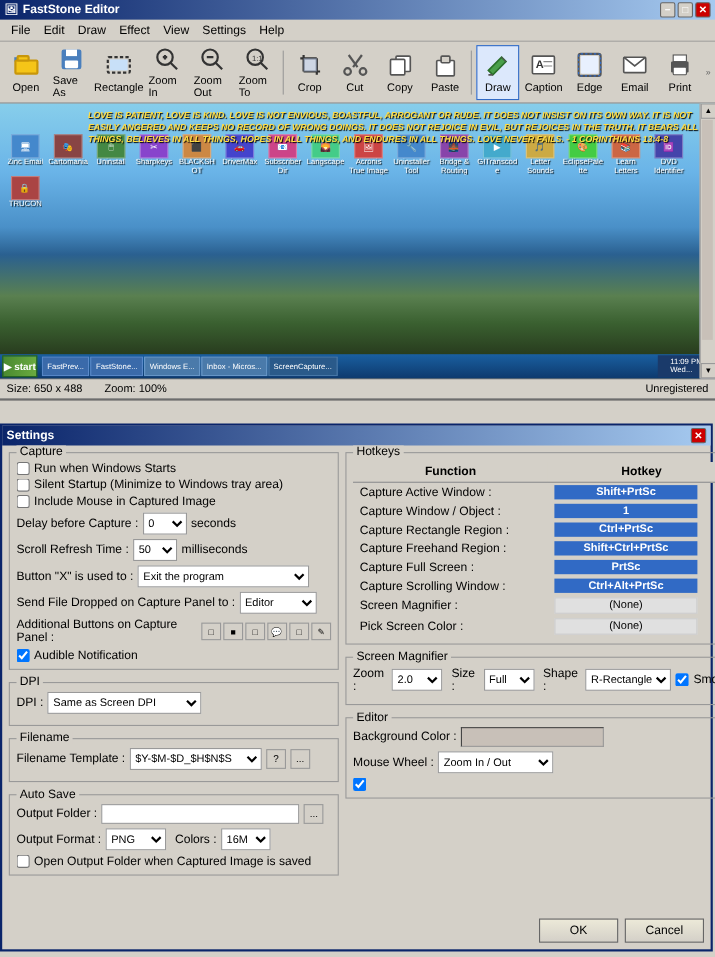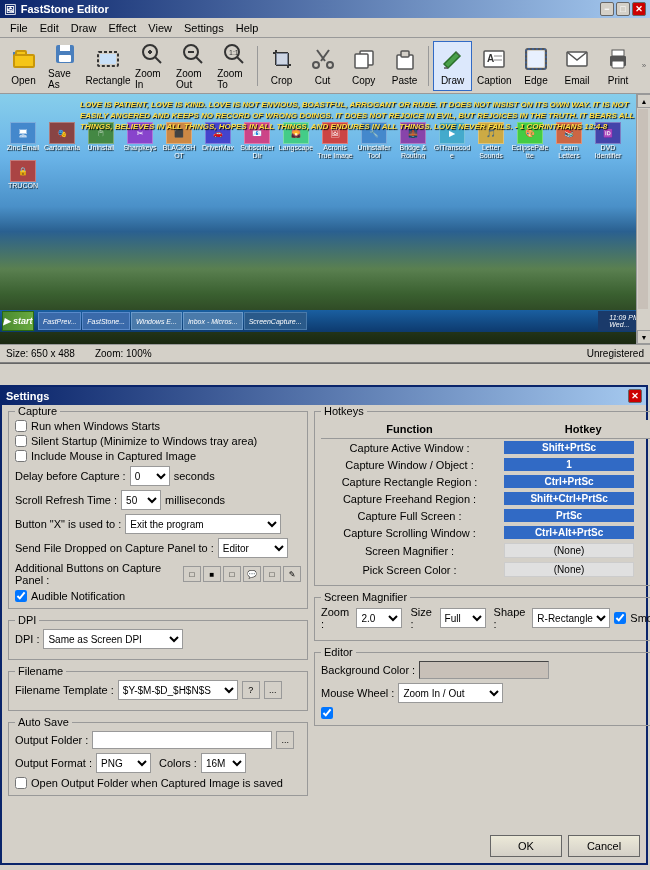--- a/index.html
+++ b/index.html
@@ -47,21 +47,21 @@
     .form-row { display: flex; align-items: center; margin-bottom: 4px; font-size: 11px; gap: 4px; }
     .checkbox-label { display: flex; align-items: center; gap: 4px; font-size: 11px; cursor: pointer; }
     input[type=checkbox] { width: 12px; height: 12px; }
     select { font-size: 10px; height: 20px; border: 1px solid #999; background: white; }
     input[type=text] { font-size: 10px; height: 18px; border: 1px solid #999; background: white; padding: 1px 3px; }
 
     
     .hotkey-table { width: 100%; border-collapse: collapse; font-size: 11px; }
     .hotkey-table th { background: #d4d0c8; padding: 3px 6px; text-align: center; font-weight: bold; border-bottom: 1px solid #999; }
     .hotkey-table td { padding: 2px 6px; }
-    .hotkey-table td:first-child { text-align: center; }
+    .hotkey-table td:first-child { text-align: left; }
     .hotkey-btn { background: #316ac5; color: white; padding: 1px 8px; border: none; font-size: 10px; font-weight: bold; width: 130px; text-align: center; }
     .hotkey-none { background: #e0e0e0; padding: 1px 8px; border: 1px solid #ccc; font-size: 10px; width: 130px; text-align: center; display: inline-block; }
 
     
     .dialog-buttons { position: absolute; bottom: 6px; right: 6px; display: flex; gap: 6px; }
     .dialog-btn { width: 72px; height: 22px; border: 1px solid #666; background: linear-gradient(to bottom, #ece9d8, #d4d0c8); cursor: pointer; font-size: 11px; display: flex; align-items: center; justify-content: center; }
 
     
     .capture-btns { display: flex; gap: 2px; align-items: center; }
     .capture-btn-small { width: 18px; height: 16px; border: 1px solid #999; background: #d4d0c8; cursor: pointer; display: flex; align-items: center; justify-content: center; font-size: 8px; }
@@ -344,21 +344,21 @@
       <div class="d-icon">
           <div class="d-icon-box" style="background:#aa4444;">🔒</div>
           <div class="d-icon-label">TRUCON</div>
         </div>
     </div>
 
     <div class="scripture-overlay">
       <span>LOVE IS PATIENT, LOVE IS KIND. LOVE IS NOT ENVIOUS, BOASTFUL, ARROGANT OR RUDE. IT DOES NOT INSIST ON ITS OWN WAY. IT IS NOT EASILY ANGERED AND KEEPS NO RECORD OF WRONG DOINGS. IT DOES NOT REJOICE IN EVIL, BUT REJOICES IN THE TRUTH. IT BEARS ALL THINGS, BELIEVES IN ALL THINGS, HOPES IN ALL THINGS, AND ENDURES IN ALL THINGS. LOVE NEVER FAILS. - 1 CORINTHIANS 13:4-8</span>
     </div>
 
-    <div class="taskbar" style="bottom:12px;font-style:italic;">
+    <div class="taskbar" style="bottom:0;">
       <div style="width:32px;height:20px;background:linear-gradient(to right,#4a8a30,#6aaa40);border:1px solid #2a6a10;display:flex;align-items:center;justify-content:center;margin-left:2px;font-size:9px;color:white;font-weight:bold;">▶ start</div>
       <div style="flex:1;display:flex;gap:1px;margin-left:4px;overflow:hidden;">
         <div style="background:#3a6aaa;border:1px solid #5a8aca;padding:0 4px;color:white;font-size:7px;height:18px;display:flex;align-items:center;">FastPrev...</div>
         <div style="background:#3a6aaa;border:1px solid #5a8aca;padding:0 4px;color:white;font-size:7px;height:18px;display:flex;align-items:center;">FastStone...</div>
         <div style="background:#4a7aaa;border:1px solid #6a9aca;padding:0 4px;color:white;font-size:7px;height:18px;display:flex;align-items:center;">Windows E...</div>
         <div style="background:#4a7aaa;border:1px solid #6a9aca;padding:0 4px;color:white;font-size:7px;height:18px;display:flex;align-items:center;">Inbox - Micros...</div>
         <div style="background:#2a5a8a;border:1px solid #4a7aaa;padding:0 4px;color:white;font-size:7px;height:18px;display:flex;align-items:center;">ScreenCapture...</div>
       </div>
       <div style="width:52px;height:20px;background:#1a3a6a;color:white;font-size:7px;display:flex;align-items:center;justify-content:center;">11:09 PM<br>Wed...</div>
     </div>

